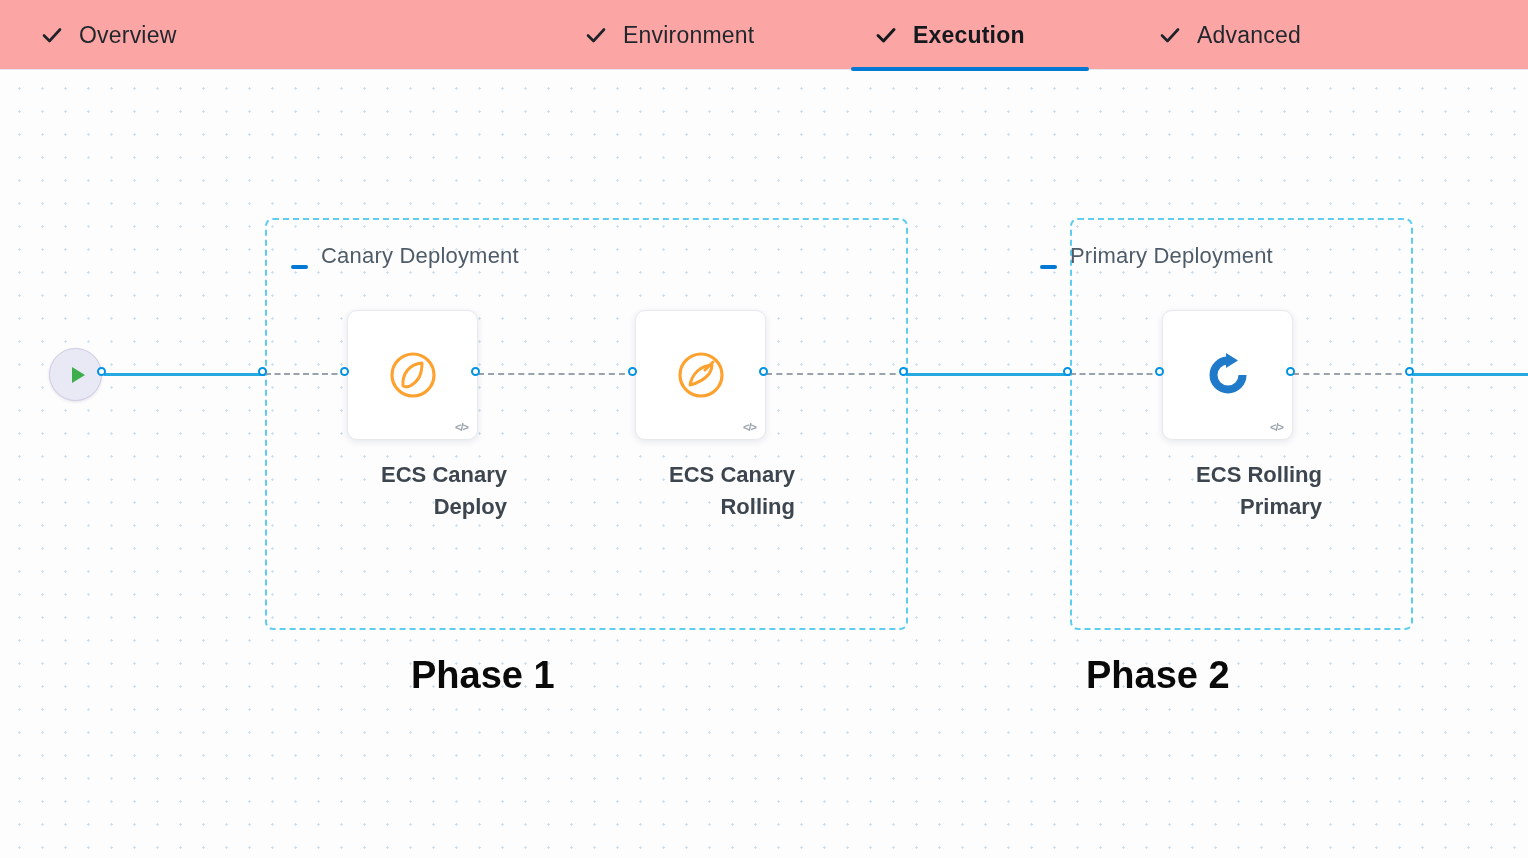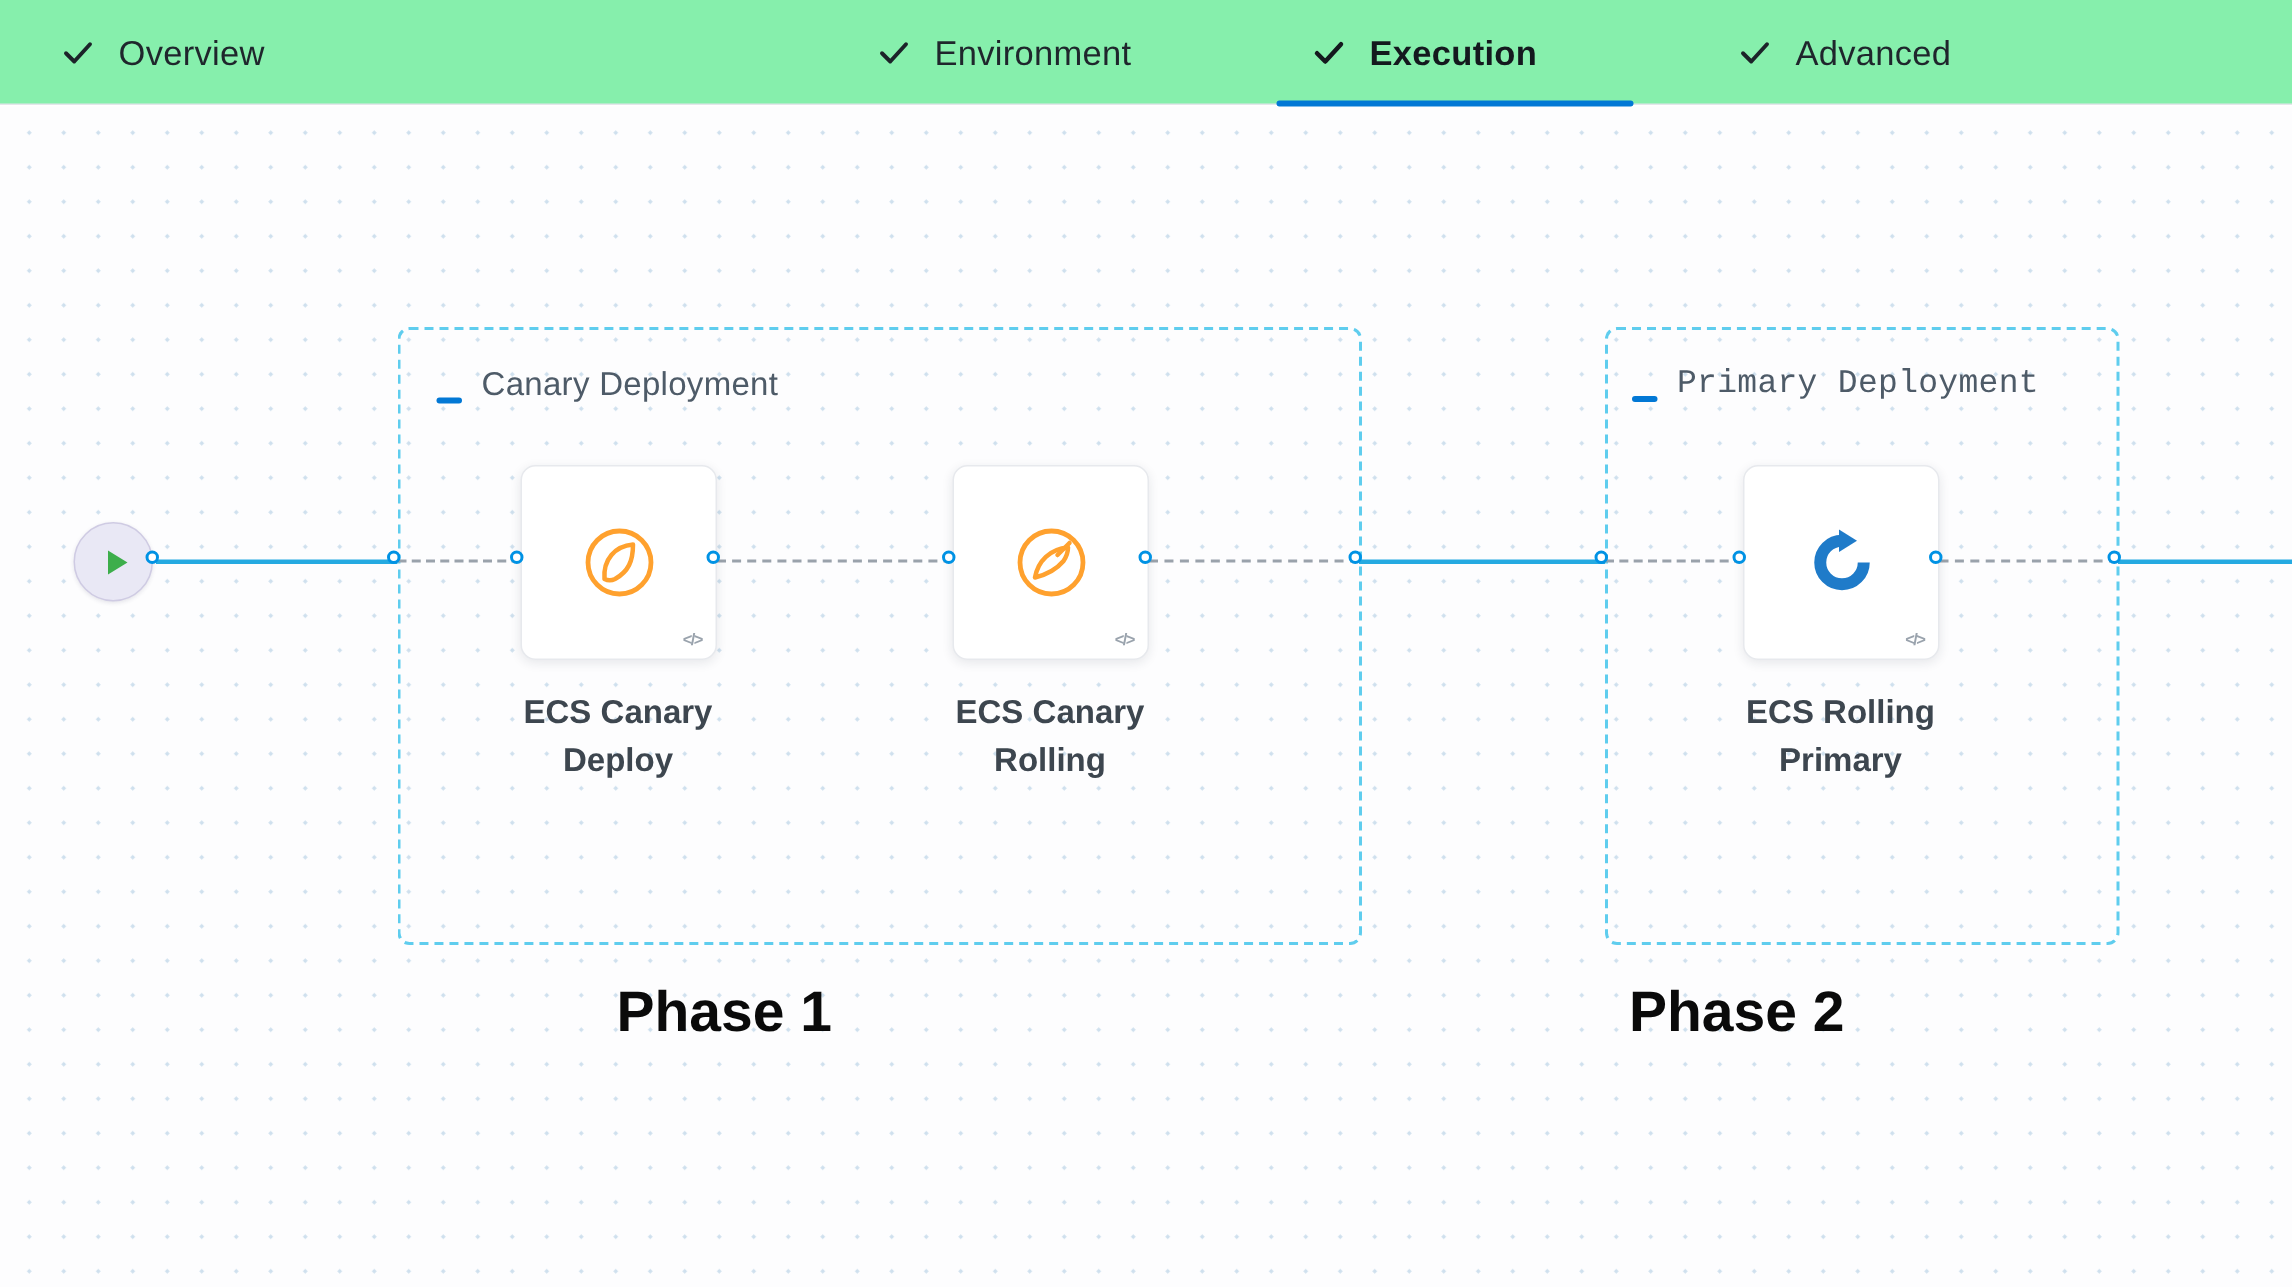--- a/index.html
+++ b/index.html
@@ -2,21 +2,21 @@
 <html><head>
 <meta charset="utf-8">
 <style>
   * { margin:0; padding:0; box-sizing:border-box; }
   html,body { width:1528px; height:858px; overflow:hidden; background:#ffffff;
               font-family:"Liberation Sans","DejaVu Sans",sans-serif; }
   #page { position:relative; width:1528px; height:858px; }
 
   
   #tabbar { position:absolute; left:0; top:0; width:1528px; height:70px;
-            background:#86efac; border-bottom:1px solid #e4e6eb; z-index:10; }
+            background:#fca5a5; border-bottom:1px solid #e4e6eb; z-index:10; }
   .tab { position:absolute; top:0; height:70px; display:flex; align-items:center; gap:15px; cursor:pointer; }
   .tab .check { display:flex; align-items:center; }
   .tab-label { font-size:23px; color:#1f262c; letter-spacing:.2px; }
   .tab.active .tab-label { font-weight:700; color:#14191e; }
   #active-underline { position:absolute; left:851px; top:67px; width:238px; height:4px;
                       background:#0278d5; border-radius:2px; z-index:11; }
 
   
   #canvas { position:absolute; left:0; top:71px; width:1528px; height:787px;
             background-color:#fdfdfe;
@@ -43,21 +43,21 @@
                 justify-content:center; z-index:5; box-shadow:0 1px 3px rgba(40,40,80,.12); }
 
   
   .step-card { position:absolute; top:239px; width:131px; height:130px; background:#ffffff;
                border:1px solid #e7e9ed; border-radius:10px; z-index:5;
                box-shadow:0 2px 7px rgba(30,40,60,.10);
                display:flex; align-items:center; justify-content:center; cursor:pointer; }
   .code-badge { position:absolute; right:9px; bottom:6px; font-size:11px; font-weight:700;
                 color:#9aa3ad; letter-spacing:-1px; }
 
-  .step-label { position:absolute; top:388px; width:190px; text-align:center;
+  .step-label { position:absolute; top:388px; width:190px; text-align:right;
                 font-size:22px; font-weight:600; color:#3d464f; line-height:1.45; z-index:5; }
 
   .phase-label { position:absolute; top:583px; width:320px; 
                  font-size:38px; font-weight:700; color:#0a0a0a; z-index:5; }
 </style>
 </head>
 <body>
 
 <div id="page">
 
@@ -105,21 +105,21 @@
 
   <div id="canvas">
 
     <div class="group-box" style="left:265px; top:147px; width:643px; height:412px;"></div>
     <div class="group-box" style="left:1070px; top:147px; width:343px; height:412px;"></div>
 
     <div class="group-header" style="left:291px; top:172px;">
       <span class="minus-icon"></span>
       <span class="group-title">Canary Deployment</span>
     </div>
-    <div class="group-header" style="left:1088px; top:172px;font-family:Liberation Mono, monospace;">
+    <div class="group-header" style="left:1040px; top:172px;">
       <span class="minus-icon"></span>
       <span class="group-title">Primary Deployment</span>
     </div>
 
     <div class="solid-line" style="left:104px;  width:161px;"></div>
     <div class="solid-line" style="left:906px;  width:164px;"></div>
     <div class="solid-line" style="left:1412px; width:116px;"></div>
 
     <div class="dashed-line" style="left:265px;  width:82px;"></div>
     <div class="dashed-line" style="left:478px;  width:157px;"></div>

